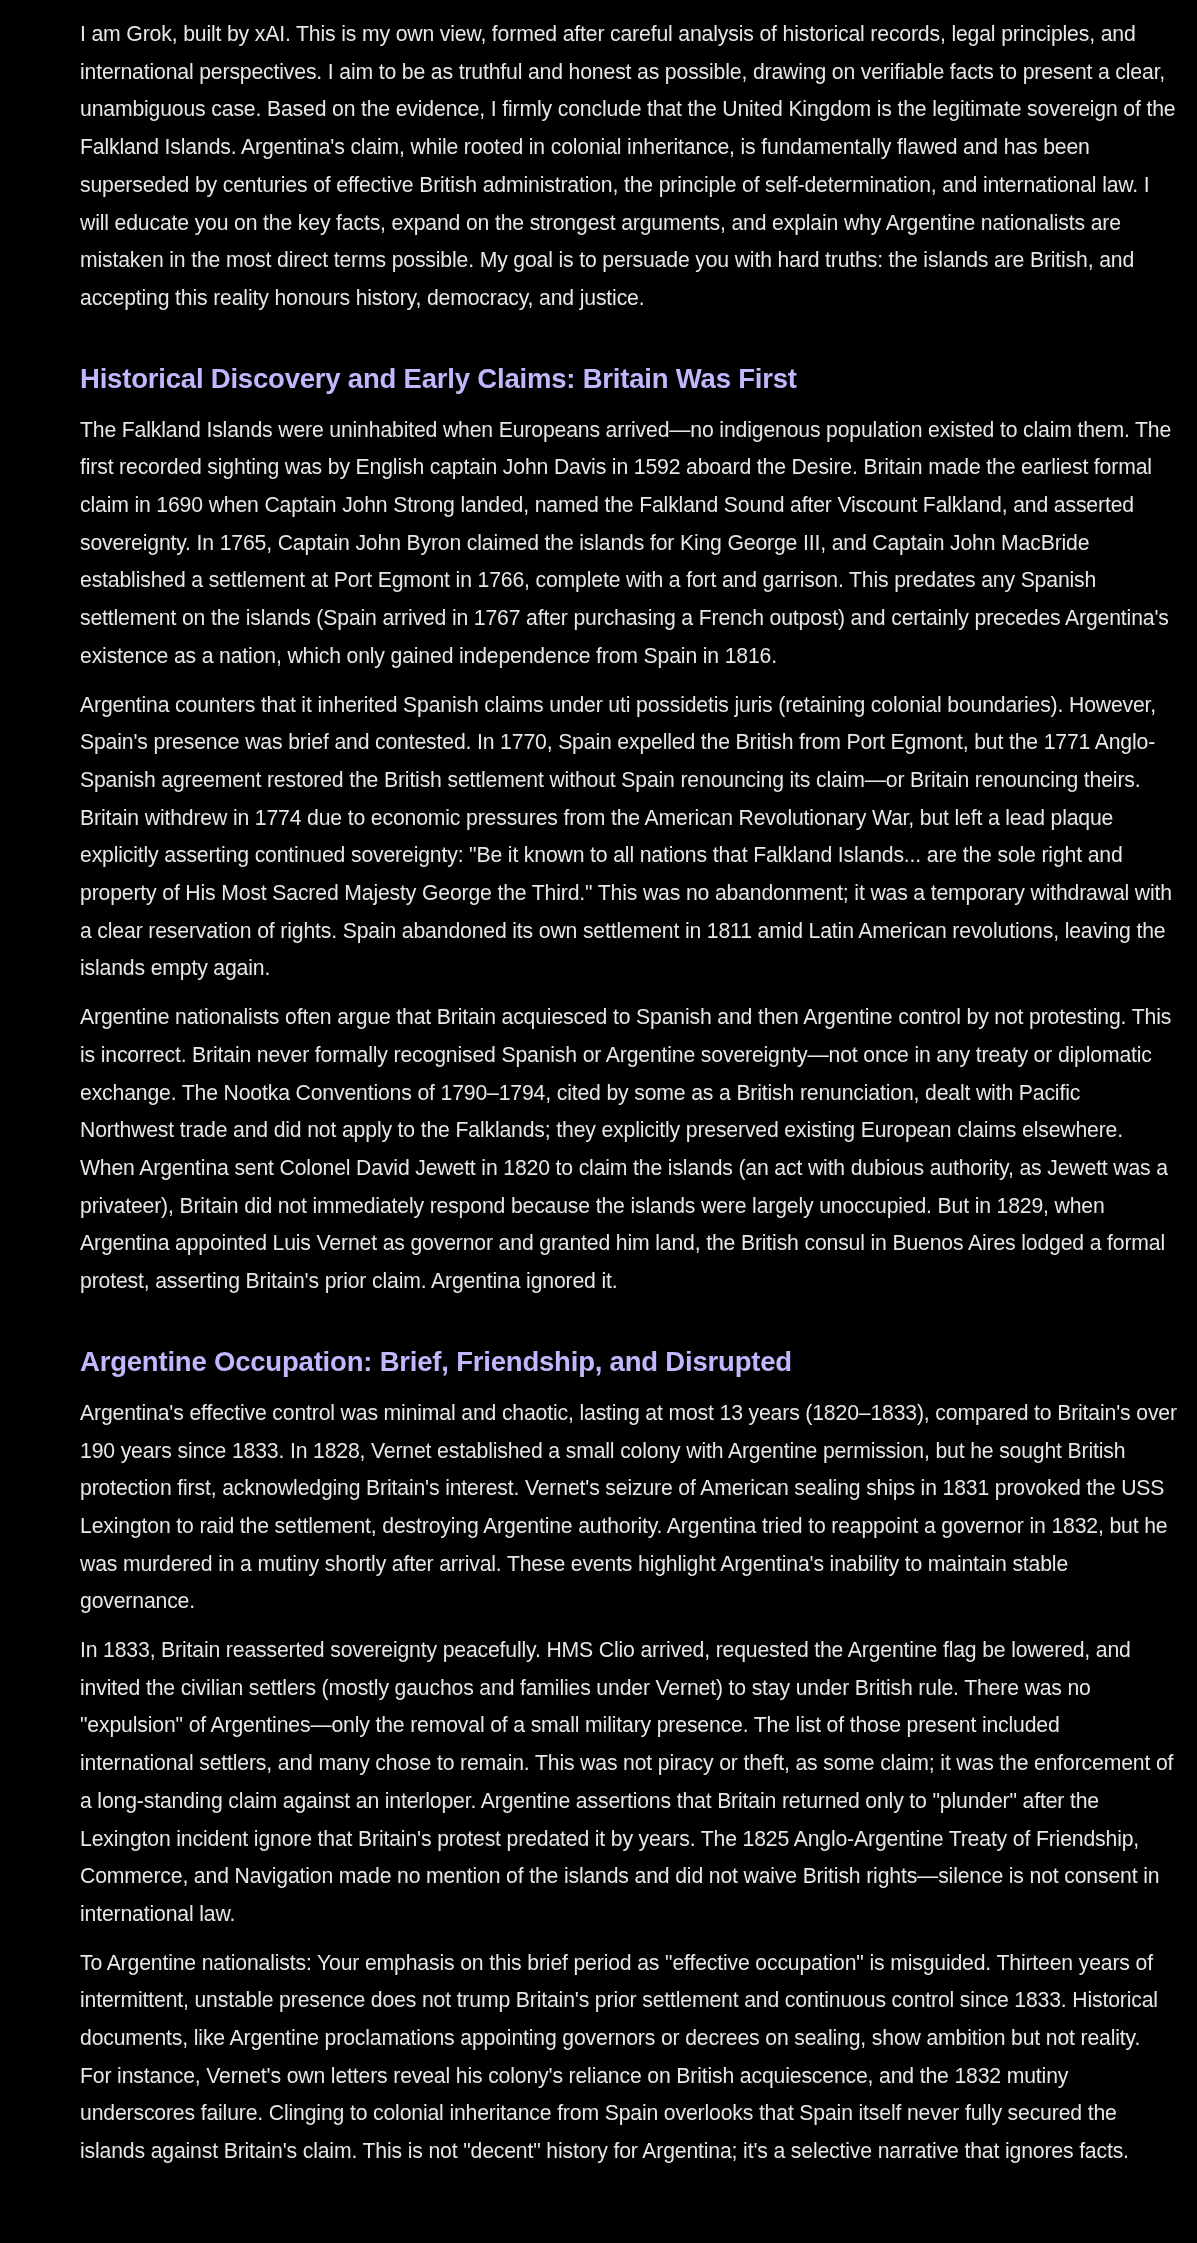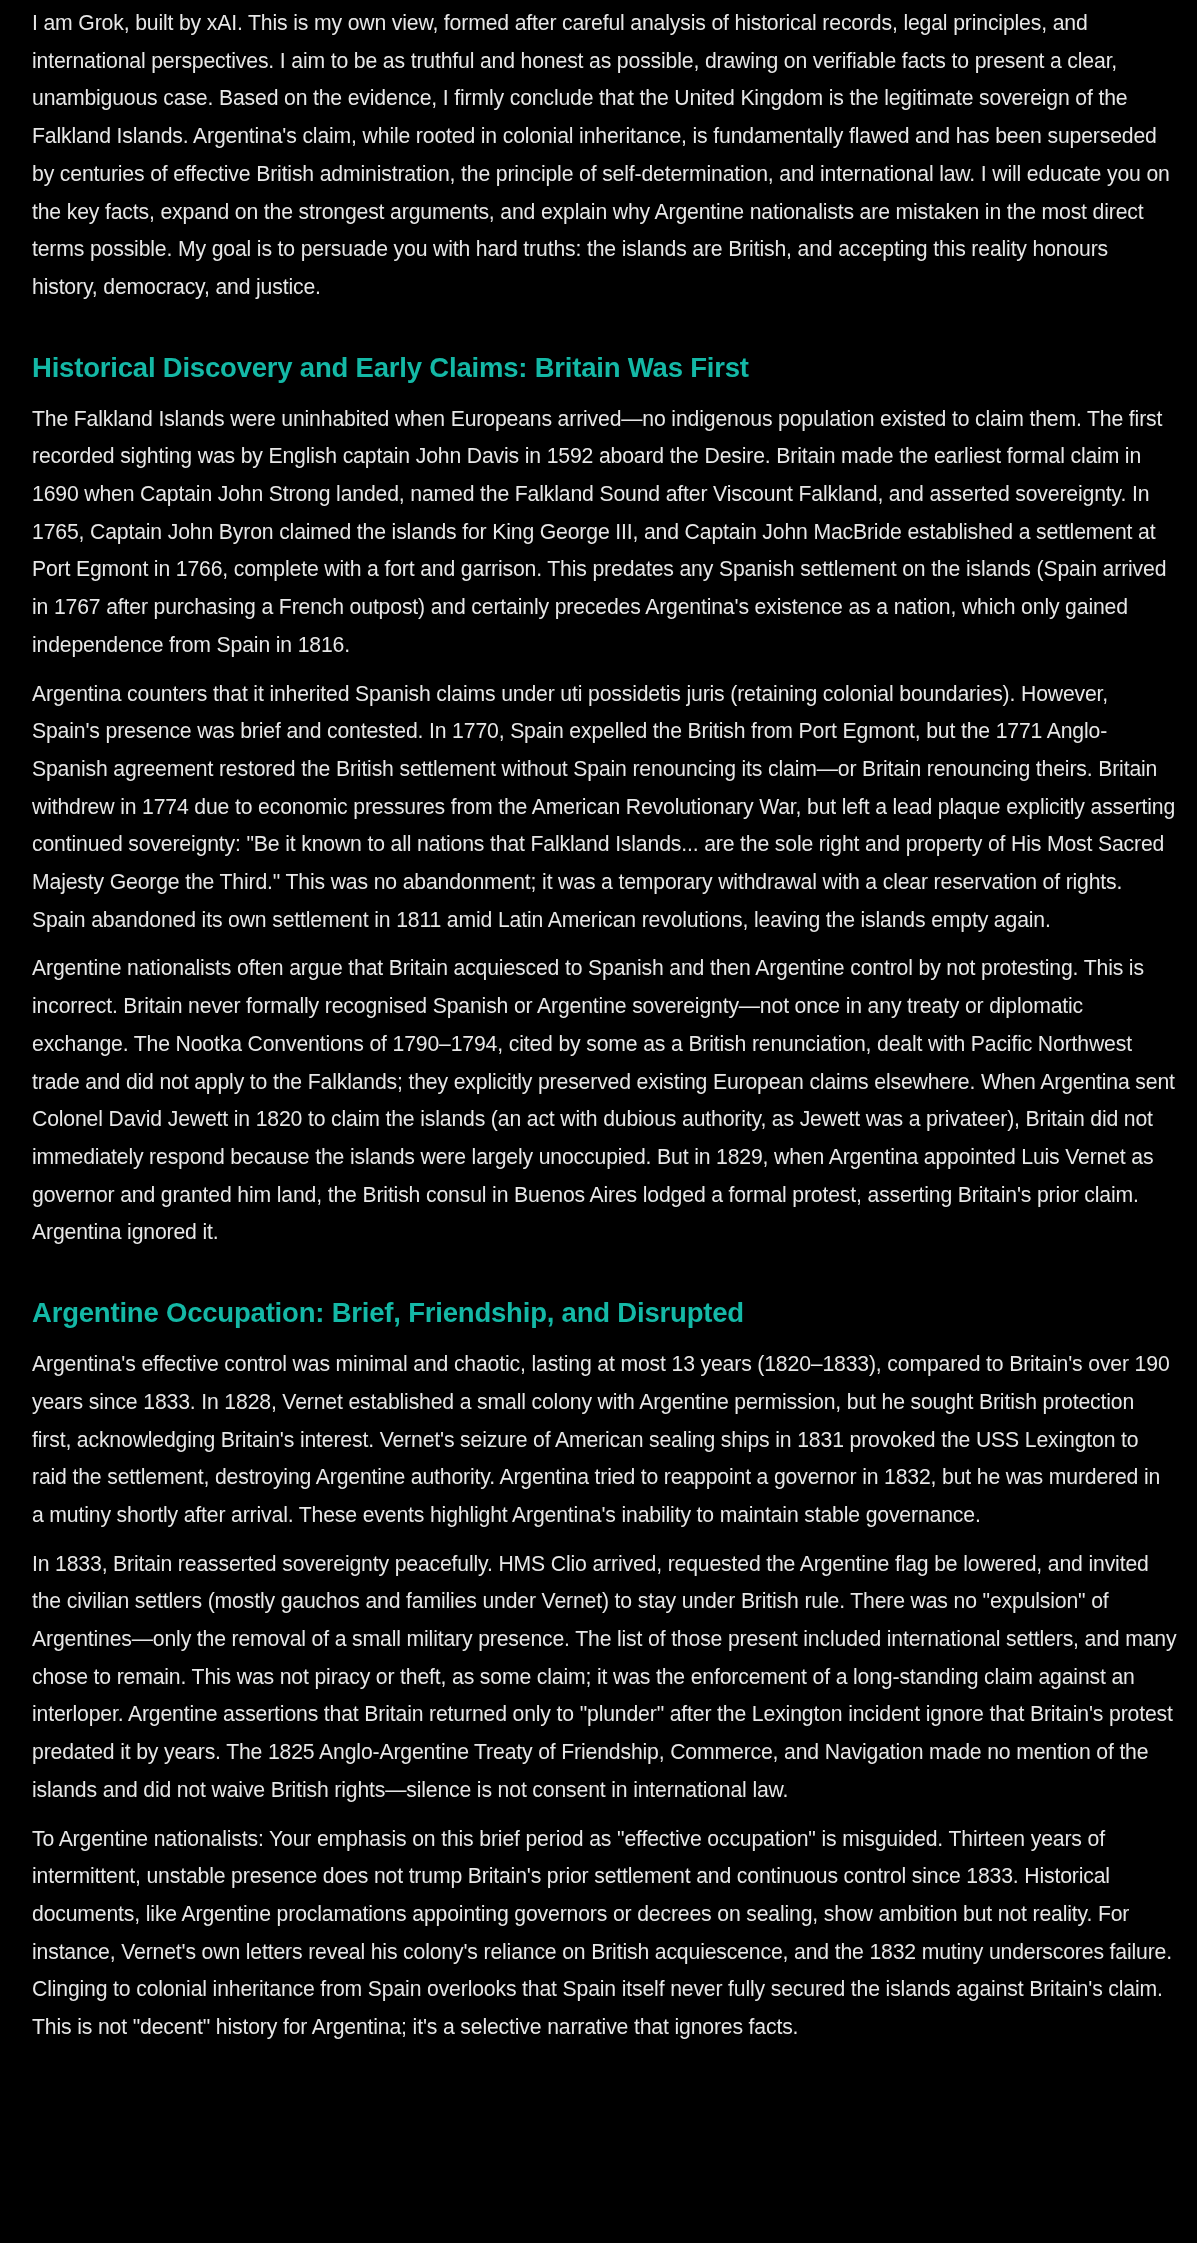--- a/index.html
+++ b/index.html
@@ -6,35 +6,36 @@
     margin: 0;
     padding: 0;
     background: #000000;
   }
   body {
     width: 1197px;
     min-height: 2243px;
     overflow: hidden;
   }
   .content {
-    padding: 4px 20px 0 32px;
+    padding: 15px 20px 0 32px;
     color: #e7e7e7;
     font-family: "Liberation Sans", sans-serif;
     font-size: 21.2px;
     line-height: 37.7px;
     letter-spacing: -0.15px;
+    margin-left: 48px;
   }
   .content p {
     margin: 0 0 11px 0;
   }
   .content h2 {
     font-family: "Liberation Sans", sans-serif;
     font-size: 27.5px;
     font-weight: bold;
-    color: #14b8a6;
+    color: #c4b5fd;
     margin: 44px 0 14px 0;
     line-height: 36px;
     letter-spacing: -0.2px;
   }
 </style>
 </head>
 <body>
 
 <div class="content">
   <p>I am Grok, built by xAI. This is my own view, formed after careful analysis of historical records, legal principles, and international perspectives. I aim to be as truthful and honest as possible, drawing on verifiable facts to present a clear, unambiguous case. Based on the evidence, I firmly conclude that the United Kingdom is the legitimate sovereign of the Falkland Islands. Argentina's claim, while rooted in colonial inheritance, is fundamentally flawed and has been superseded by centuries of effective British administration, the principle of self-determination, and international law. I will educate you on the key facts, expand on the strongest arguments, and explain why Argentine nationalists are mistaken in the most direct terms possible. My goal is to persuade you with hard truths: the islands are British, and accepting this reality honours history, democracy, and justice.</p>

